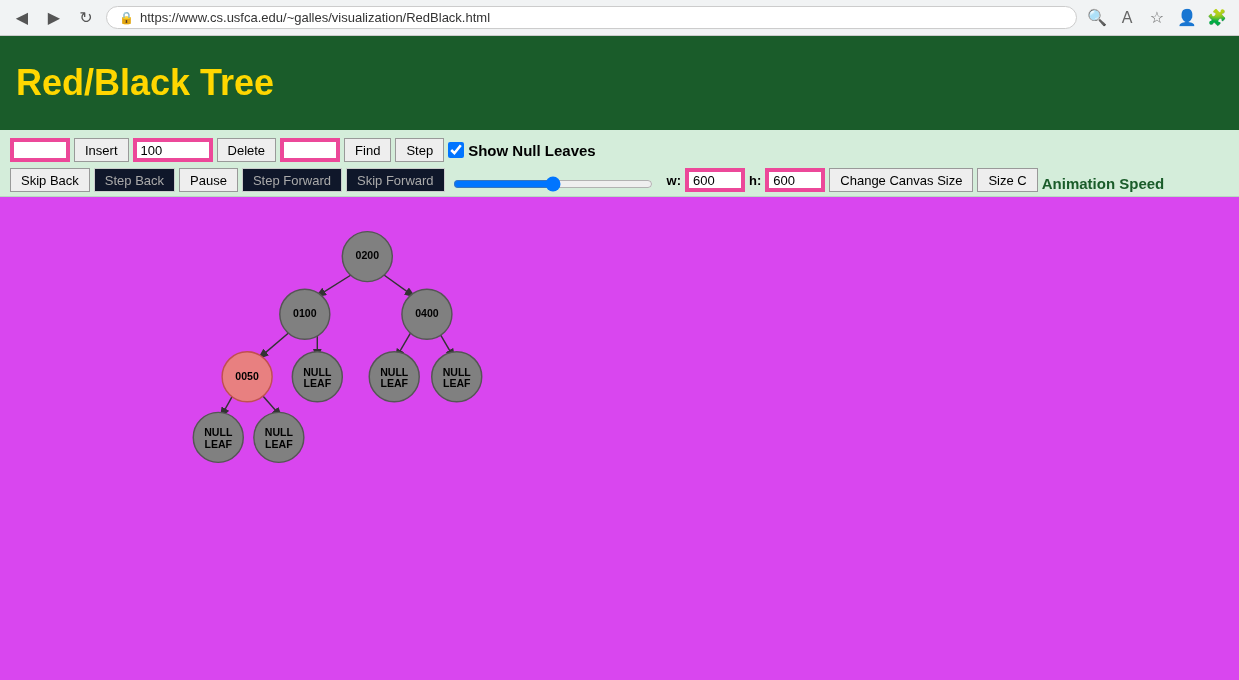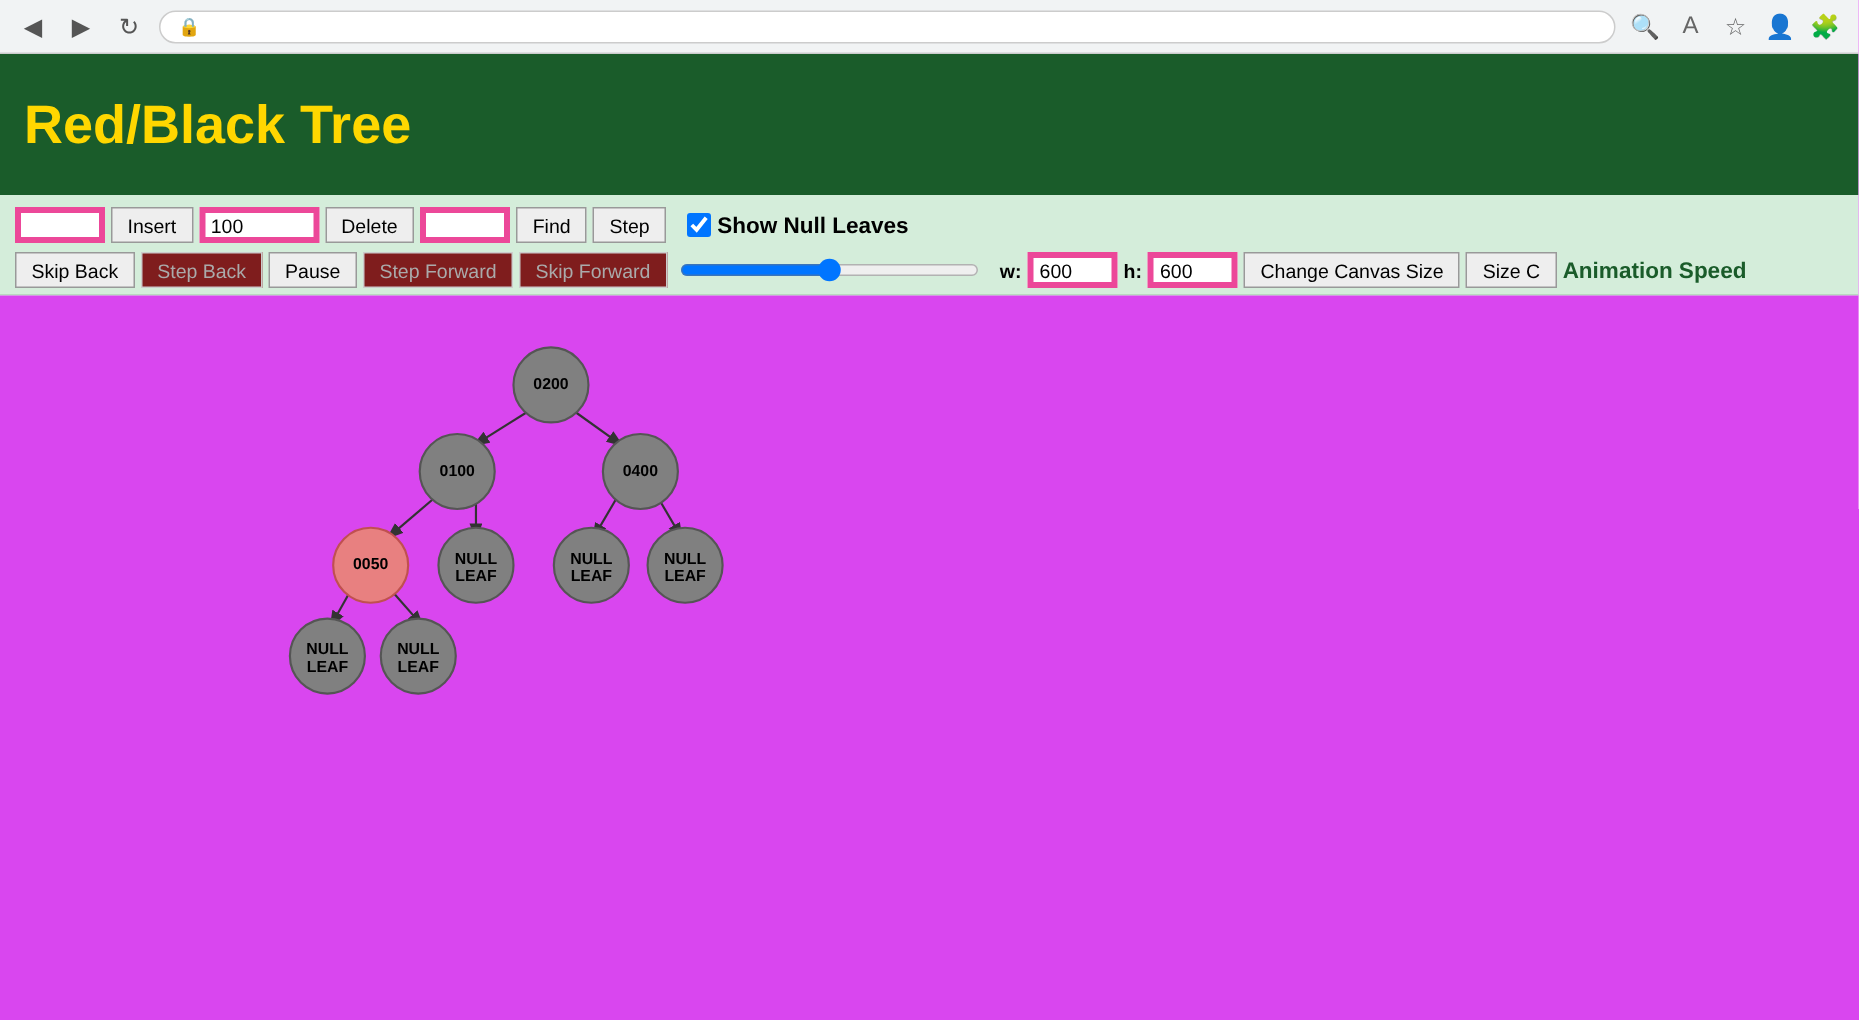--- a/index.html
+++ b/index.html
@@ -58,21 +58,21 @@
       border-bottom: 1px solid #b8d9c0;
     }
     .controls-row1 {
       display: flex;
       gap: 4px;
       margin-bottom: 6px;
       flex-wrap: wrap;
     }
     .controls-row2 {
       display: flex;
-      align-items: center;
+      align-items: flex-end;
       gap: 4px;
       flex-wrap: wrap;
     }
     .ctrl-input {
       border: 4px solid #ec4899;
       padding: 2px 4px;
       font-size: 13px;
       height: 24px;
     }
     .ctrl-input-short { width: 60px; }
@@ -80,34 +80,33 @@
     .ctrl-btn {
       border: 1px solid #999;
       background: #eee;
       padding: 2px 10px;
       font-size: 13px;
       cursor: pointer;
       height: 24px;
     }
     .ctrl-btn-disabled {
       border: 1px solid #ccc;
-      background: #7f1d1d;
+      background: #0f172a;
       color: #aaa;
       padding: 2px 10px;
       font-size: 13px;
       height: 24px;
       cursor: default;
     }
     .show-null-label {
       display: flex;
       align-items: center;
       gap: 4px;
       font-size: 15px;
       font-weight: bold;
-      margin-left: 10px;
     }
     .show-null-label input[type=checkbox] {
       width: 16px; height: 16px;
     }
     .canvas-w-h {
       display: flex;
       align-items: center;
       gap: 4px;
       margin-left: 10px;
     }
@@ -164,20 +163,21 @@
   </style>
 </head>
 <body>
 
 <div class="browser-chrome">
   <button class="browser-nav-btn">◀</button>
   <button class="browser-nav-btn">▶</button>
   <button class="browser-nav-btn">↻</button>
   <div class="browser-url-bar">
     <span style="color:#888;font-size:12px;">🔒</span>
+    <span>https://www.cs.usfca.edu/~galles/visualization/RedBlack.html</span>
   </div>
   <div class="browser-icons">
     <div class="browser-icon">🔍</div>
     <div class="browser-icon">A</div>
     <div class="browser-icon">☆</div>
     <div class="browser-icon">👤</div>
     <div class="browser-icon">🧩</div>
   </div>
 </div>
 

